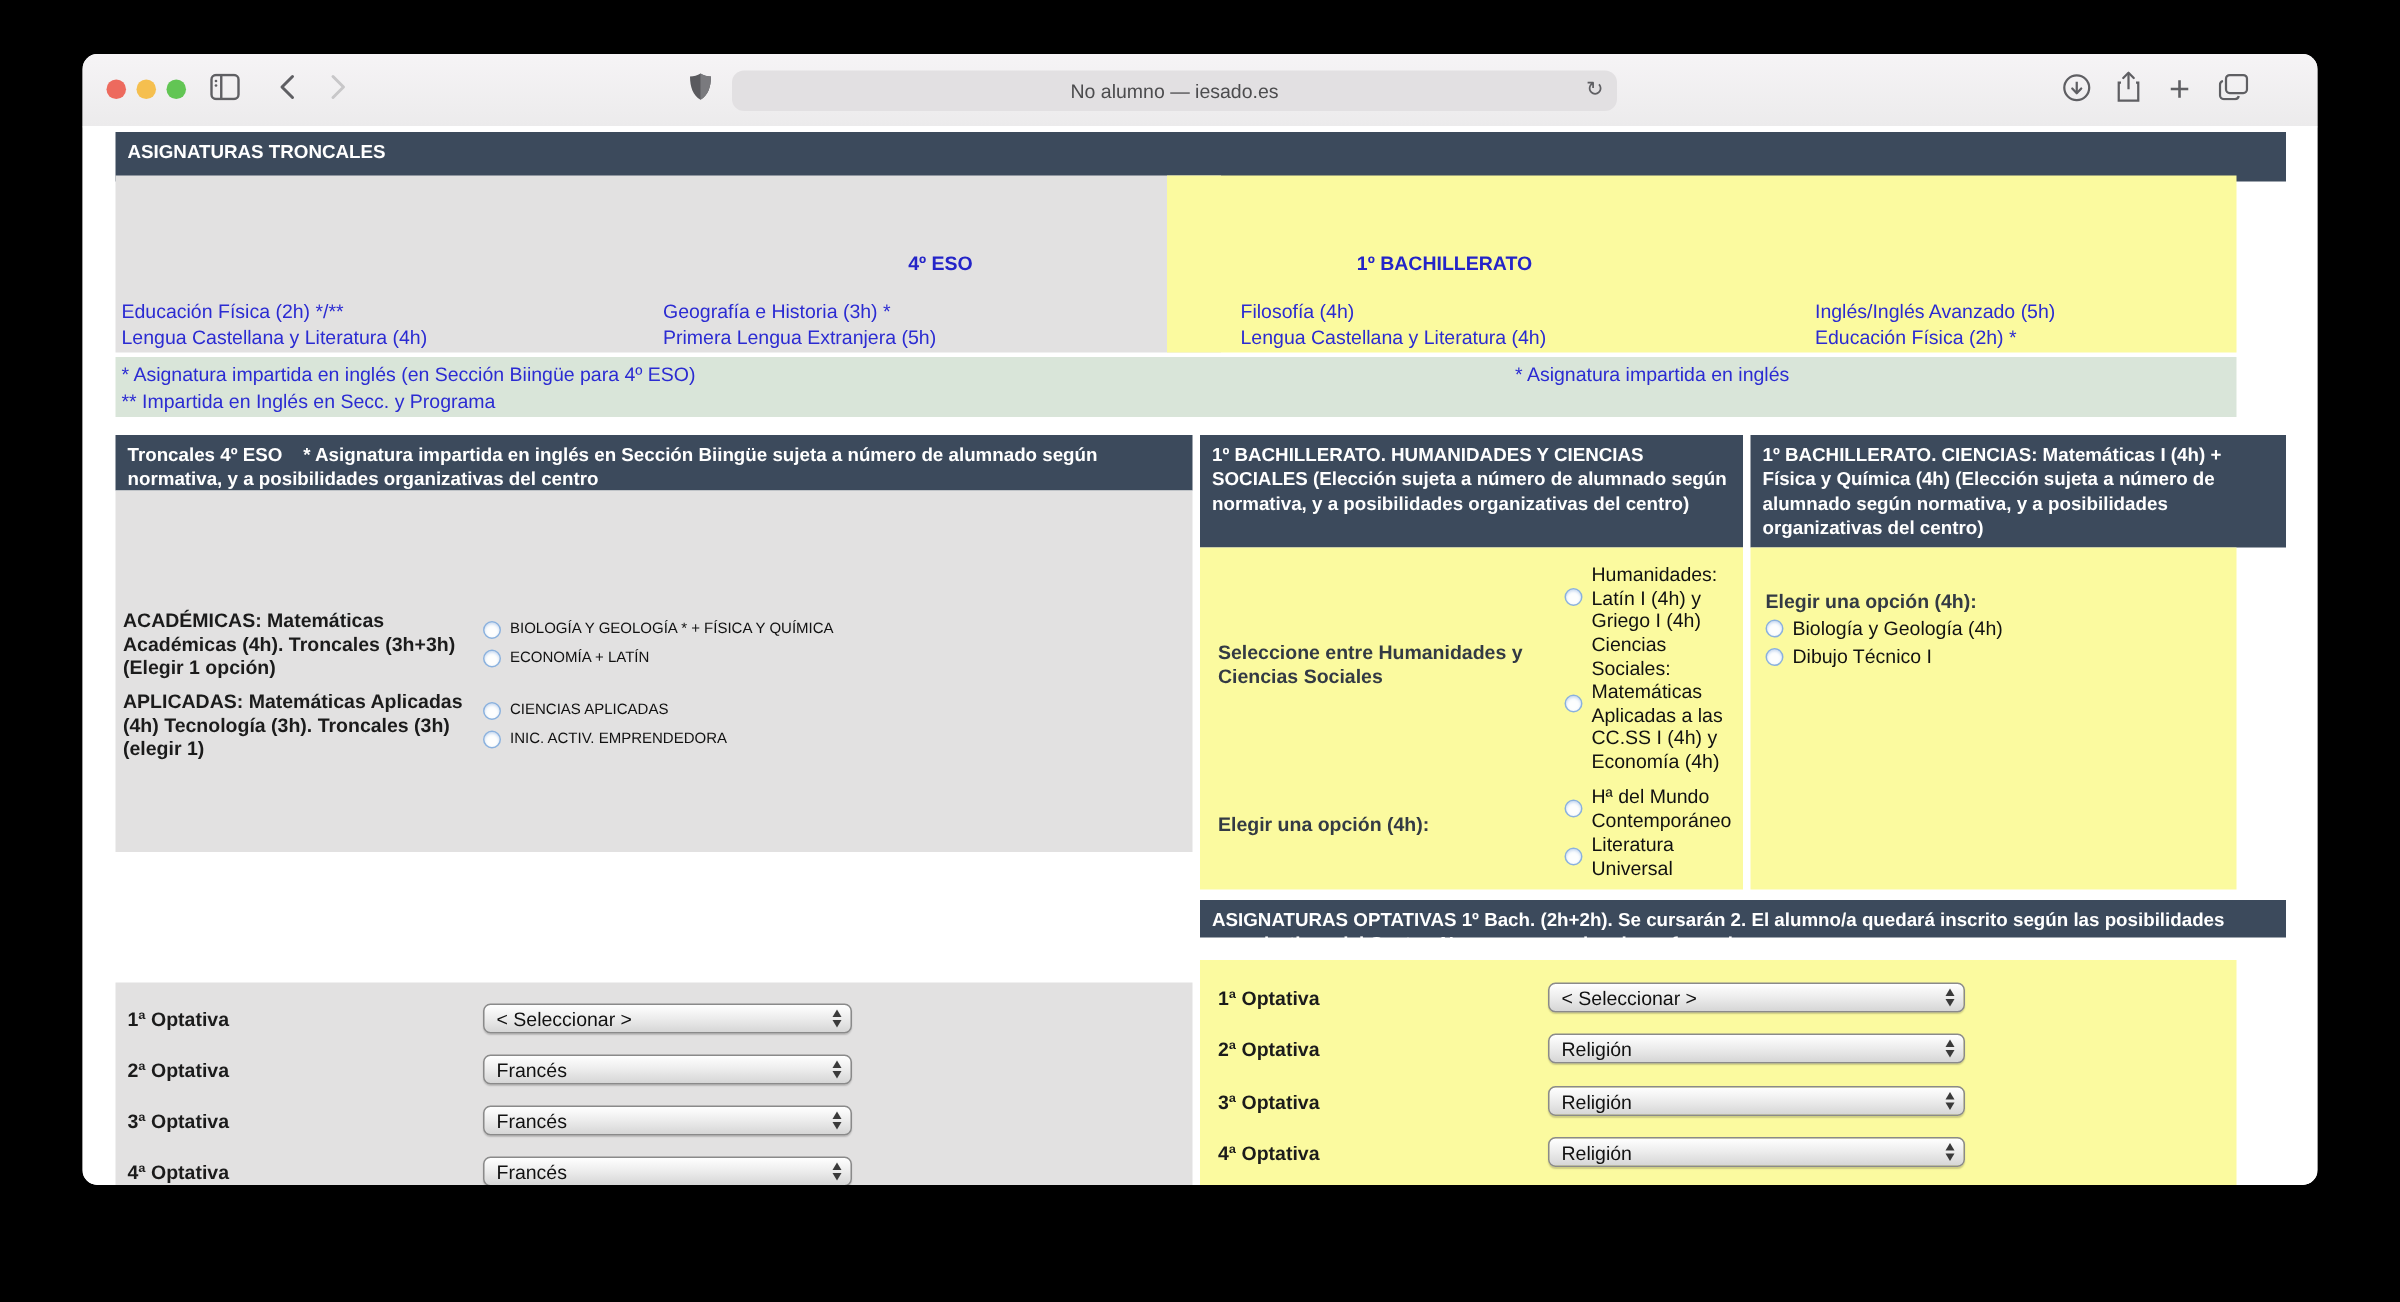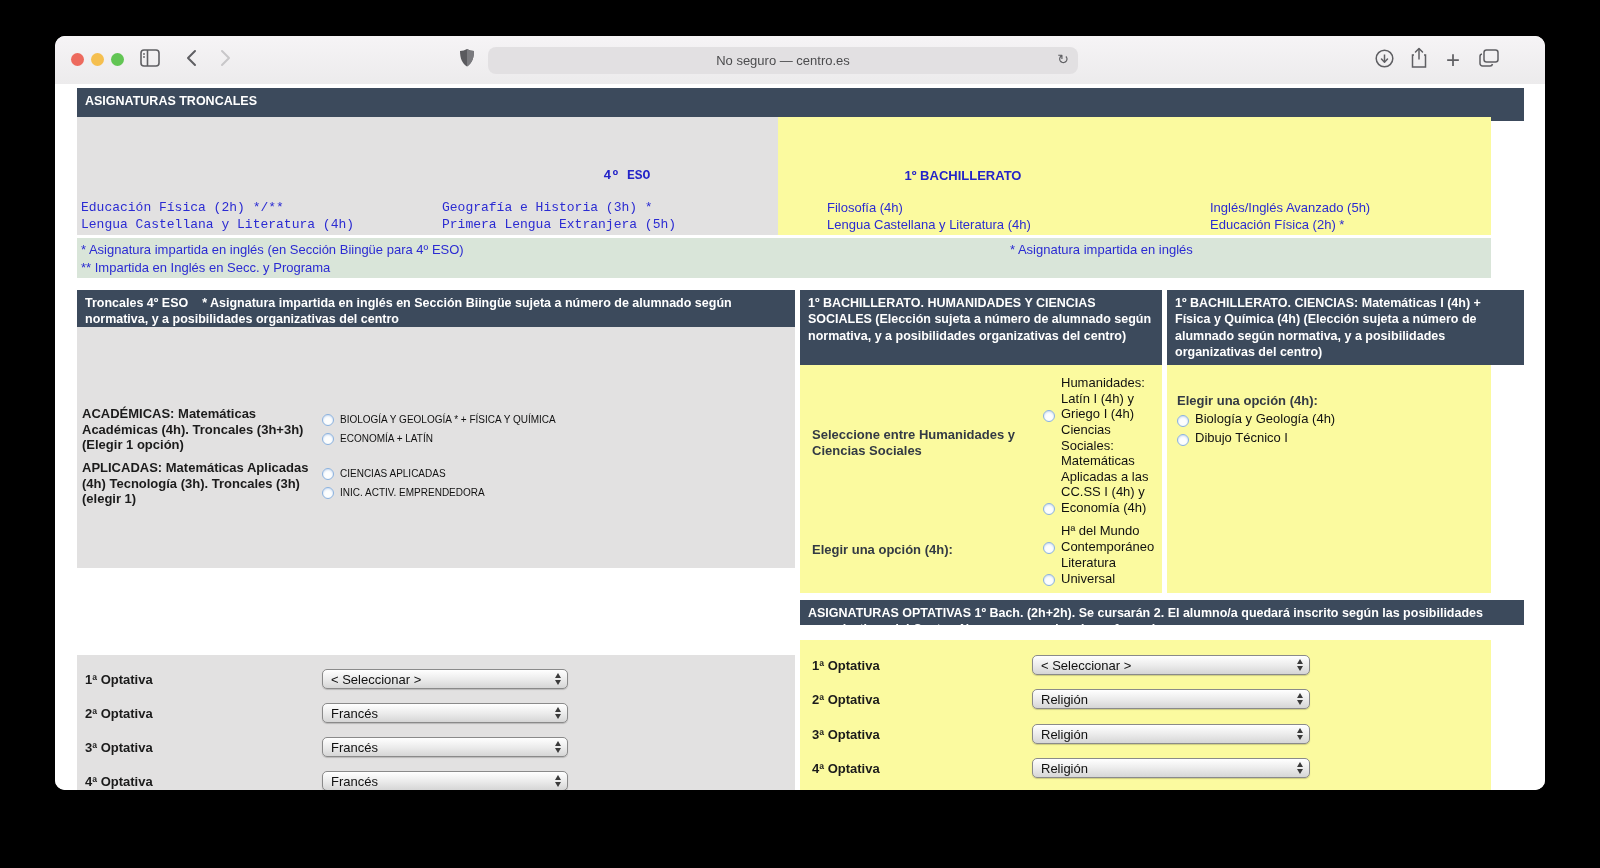--- a/index.html
+++ b/index.html
@@ -22,21 +22,21 @@
     padding:5px 8px;box-sizing:border-box;}
   .graycell{background:#e2e1e1;}
   .yellowcell{background:#fbfa9f;}
   .greencell{background:#d9e5d9;}
   .link{color:#2b2bd2;font-size:13px;line-height:17px;white-space:nowrap;}
   .coltitle{color:#2424c8;font-size:13px;font-weight:bold;text-align:center;}
   .blabel{color:#1b1b1b;font-weight:bold;font-size:13px;line-height:15.5px;}
   .ylabel{color:#333a44;font-weight:bold;font-size:13px;line-height:16px;}
   .radio{width:12px;height:12px;border-radius:50%;background:#fdfefe;border:1px solid #8ab1de;
     box-shadow:inset 0 1px 2px rgba(120,160,220,.4);flex:0 0 auto;box-sizing:border-box;}
-  .rrow{position:absolute;display:flex;align-items:flex-end;gap:6px;}
+  .rrow{position:absolute;display:flex;align-items:center;gap:6px;}
   .rlab-sm{font-size:10px;color:#111;line-height:12px;white-space:nowrap;padding-top:1px;}
   .rlab{font-size:13px;color:#111;line-height:15.5px;}
   .optlabel{font-weight:bold;font-size:13px;color:#1b1b1b;}
   .select{position:absolute;height:20px;border:1px solid #8a8a8a;border-radius:5px;
     background:linear-gradient(#ffffff,#ececec 50%,#d6d6d6);box-shadow:0 1px 1px rgba(0,0,0,.18);
     display:flex;align-items:center;font-size:13px;color:#111;padding-left:8px;box-sizing:border-box;}
   .stepper{position:absolute;right:1px;top:1px;bottom:1px;width:17px;display:flex;flex-direction:column;
     align-items:center;justify-content:center;gap:2px;}
   .tri-up{width:0;height:0;border-left:3.5px solid transparent;border-right:3.5px solid transparent;
     border-bottom:5px solid #3a3a3a;}
@@ -72,21 +72,21 @@
           <polyline points="2,2 9,9 2,16" fill="none" stroke="#c8c7c9" stroke-width="2" stroke-linecap="round" stroke-linejoin="round"></polyline>
         </svg>
     </div>
     <div class="chromeicon" style="left:404px;top:12px;">
       <svg width="16" height="20" viewBox="0 0 16 20">
           <path d="M8 1 C10 2.2 12.5 3 15 3 C15 10 13 15.5 8 18.5 C3 15.5 1 10 1 3 C3.5 3 6 2.2 8 1 Z" fill="#5a5a5e"></path>
           <path d="M8 1 C10 2.2 12.5 3 15 3 C15 10 13 15.5 8 18.5 Z" fill="#7a7a7e"></path>
         </svg>
     </div>
     <div id="urlbar">
-      <span>No seguro — centro.es</span>
+      <span>No alumno — iesado.es</span>
       <span id="reload">↻</span>
     </div>
     <div class="chromeicon" style="left:1320px;top:13px;">
       <svg width="19" height="19" viewBox="0 0 19 19">
           <circle cx="9.5" cy="9.5" r="8.3" fill="none" stroke="#5f5f63" stroke-width="1.5"></circle>
           <line x1="9.5" y1="5.5" x2="9.5" y2="12.5" stroke="#5f5f63" stroke-width="1.5"></line>
           <polyline points="6.5,10 9.5,13.2 12.5,10" fill="none" stroke="#5f5f63" stroke-width="1.5" stroke-linejoin="round" stroke-linecap="round"></polyline>
         </svg>
     </div>
     <div class="chromeicon" style="left:1355px;top:11px;">
@@ -104,21 +104,21 @@
         </svg>
     </div>
   </div>
 
   <div id="content">
 
     <div class="abs darkhead" style="left:22px;top:4px;width:1447px;height:33px;">
       <span>ASIGNATURAS TRONCALES</span>
     </div>
 
-    <div class="abs graycell" style="left:22px;top:33px;width:737px;height:118px;font-family:Liberation Mono, monospace;">
+    <div class="abs graycell" style="left:22px;top:33px;width:737px;height:118px;">
       <div class="abs coltitle" style="left:380px;top:51px;width:340px;">4º ESO</div>
       <div class="abs link" style="left:4px;top:82px;">Educación Física (2h) */**</div>
       <div class="abs link" style="left:4px;top:99px;">Lengua Castellana y Literatura (4h)</div>
       <div class="abs link" style="left:365px;top:82px;">Geografía e Historia (3h) *</div>
       <div class="abs link" style="left:365px;top:99px;">Primera Lengua Extranjera (5h)</div>
     </div>
     <div class="abs yellowcell" style="left:723px;top:33px;width:713px;height:118px;">
       <div class="abs coltitle" style="left:15px;top:51px;width:340px;">1º BACHILLERATO</div>
       <div class="abs link" style="left:49px;top:82px;">Filosofía (4h)</div>
       <div class="abs link" style="left:49px;top:99px;">Lengua Castellana y Literatura (4h)</div>

